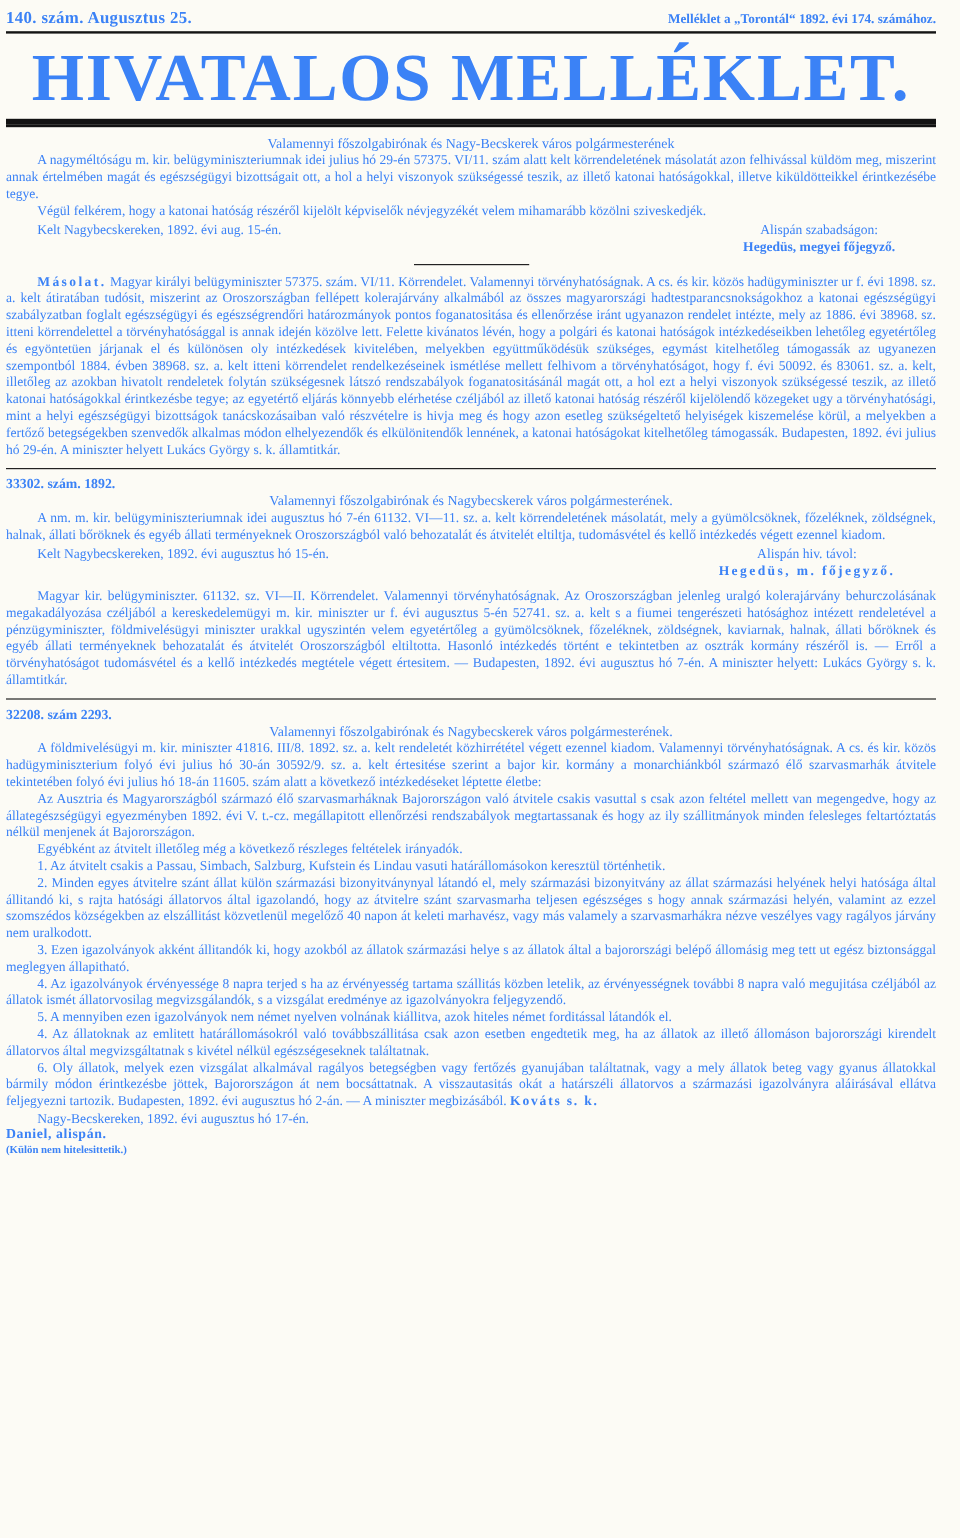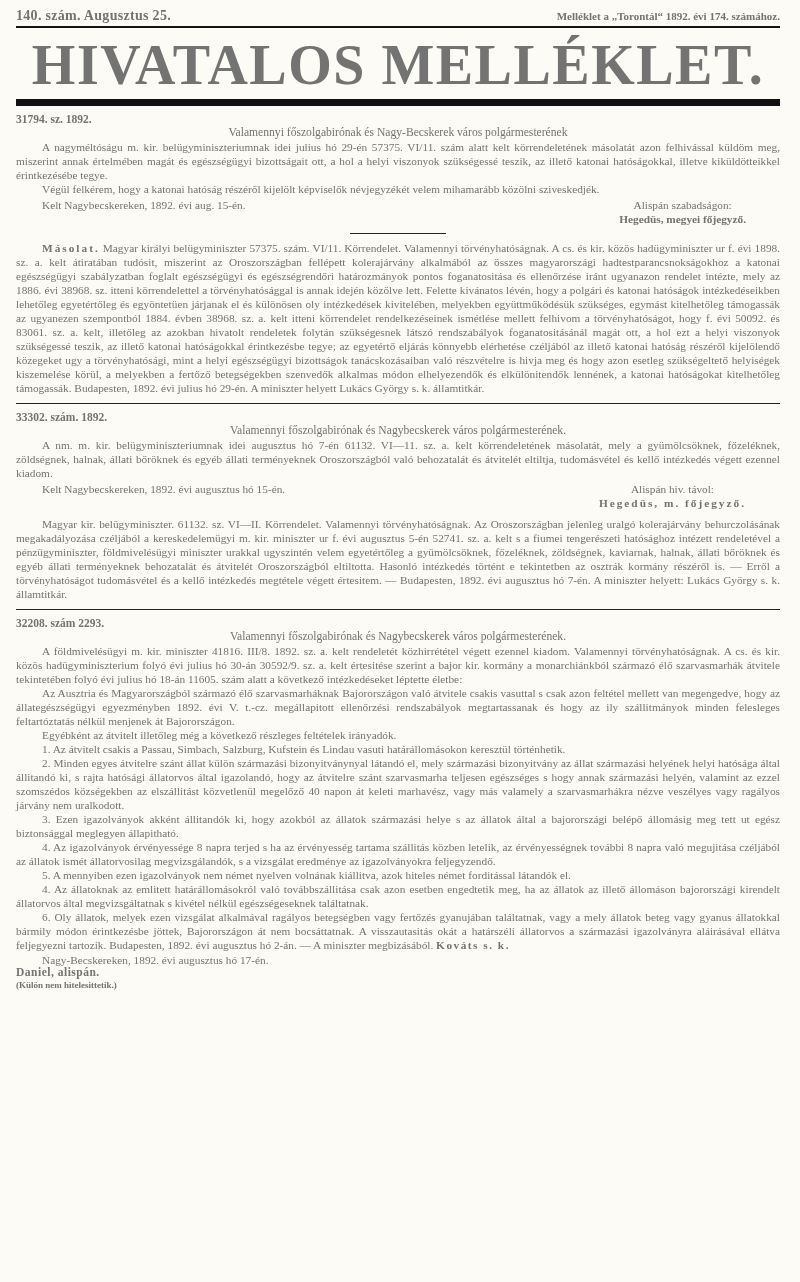--- a/index.html
+++ b/index.html
@@ -1,21 +1,21 @@
 <!DOCTYPE html>
 <html><head>
 <meta charset="utf-8">
 <style>
   * { box-sizing: border-box; }
   html,body { margin:0; padding:0; background:#d9d6cf; }
   body { display:flex; justify-content:center; }
   .page {
-    width:800px; height:1282px; background:#fcfbf5; color:#737373;
+    width:800px; height:1282px; background:#fcfbf5; color:#3b82f6;
     font-family:"Liberation Serif","DejaVu Serif",serif;
-    padding:8px 20px 10px 16px; overflow:hidden; position:relative;
+    padding:8px 20px 10px 5px; overflow:hidden; position:relative;
   }
   .masthead { display:flex; justify-content:space-between; align-items:baseline; }
   .mh-left  { font-weight:bold; font-size:14px; letter-spacing:.3px; }
   .mh-right { font-weight:bold; font-size:11px; }
   .rule-header { border-top:2.5px solid #141414; margin-top:2px; }
   .title {
     font-size:56px; font-weight:bold; text-align:center; margin:8px 0 4px;
     letter-spacing:1.5px; white-space:nowrap; line-height:1.05;
   }
   .rule-title { border-top:5px solid #121212; border-bottom:2px solid #121212; height:4px; margin:0 0 6px; }
@@ -46,21 +46,20 @@
   <div class="masthead">
     <span class="mh-left">140. szám. Augusztus 25.</span>
     <span class="mh-right">Melléklet a „Torontál“ 1892. évi 174. számához.</span>
   </div>
   <div class="rule-header"></div>
 
   <h1 class="title">HIVATALOS MELLÉKLET.</h1>
   <div class="rule-title"></div>
 
   <section>
-    <div class="doc-no">31794. sz. 1892.</div>
     <div class="salut">Valamennyi főszolgabirónak és Nagy-Becskerek város polgármesterének</div>
     <p class="para">A nagyméltóságu m. kir. belügyminiszteriumnak idei julius hó 29-én 57375. VI/11. szám alatt kelt körrendeletének másolatát azon felhivással küldöm meg, miszerint annak értelmében magát és egészségügyi bizottságait ott, a hol a helyi viszonyok szükségessé teszik, az illető katonai hatóságokkal, illetve kiküldötteikkel érintkezésébe tegye.</p>
     <p class="para">Végül felkérem, hogy a katonai hatóság részéről kijelölt képviselők névjegyzékét velem mihamarább közölni sziveskedjék.</p>
     <div class="sig-row">
       <p class="para dateline">Kelt Nagybecskereken, 1892. évi aug. 15-én.</p>
       <div class="sig">
         <div class="sig-role">Alispán szabadságon:</div>
         <div class="sig-name">Hegedüs, megyei főjegyző.</div>
       </div>
     </div>

